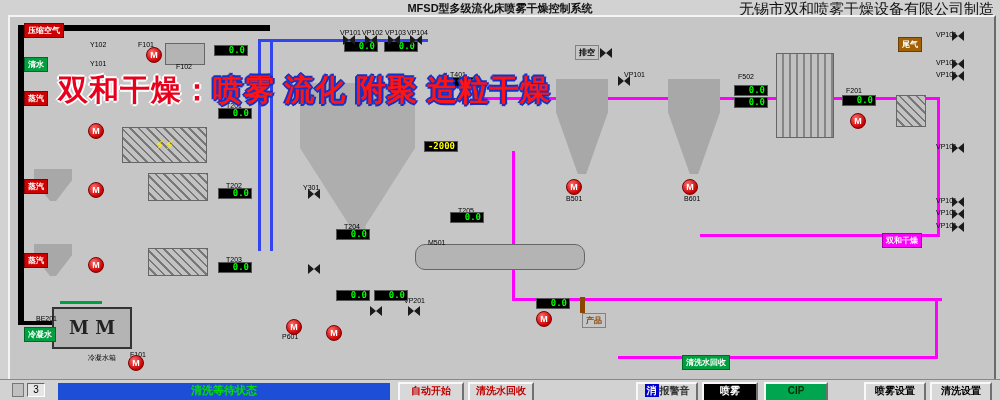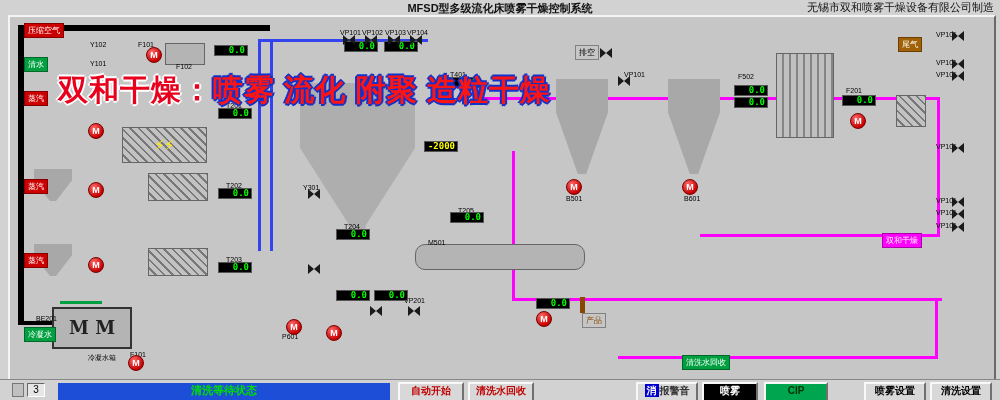--- a/index.html
+++ b/index.html
@@ -1,42 +1,42 @@
 <!DOCTYPE html>
 <html><head>
 <meta charset="utf-8">
 <style>
   html,body{margin:0;padding:0;background:#888;}
   #screen{position:relative;width:1000px;height:400px;background:#d2d2d2;overflow:hidden;
           font-family:"Liberation Sans","DejaVu Sans",sans-serif;}
   
   #titlebar{position:absolute;left:0;top:0;width:1000px;height:15px;background:#d2d2d2;}
   #main-title{position:absolute;left:0;right:0;top:1px;text-align:center;font-size:11px;font-weight:bold;color:#111;}
-  #manufacturer{position:absolute;right:6px;top:0;font-size:11px;color:#111;}
+  #manufacturer{position:absolute;right:6px;top:0;font-size:15px;color:#111;}
   
   #diagram{position:absolute;left:8px;top:15px;width:984px;height:362px;background:#c6c6c6;
            border-top:2px solid #f4f4f4;border-left:2px solid #f4f4f4;
            border-right:2px solid #6a6a6a;border-bottom:2px solid #6a6a6a;overflow:hidden;}
   .pipe{position:absolute;}
   .vessel{position:absolute;background:#b4b4b4;border:1px solid #666;box-sizing:border-box;}
   .cone{clip-path:polygon(0 0,100% 0,100% 35%,58% 100%,42% 100%,0 35%);border:none;background:#a8a8a8;}
   .dryer{clip-path:polygon(0 0,100% 0,100% 42%,57% 92%,57% 100%,43% 100%,43% 92%,0 42%);border:none;background:#aeaeae;}
   .striped{background:repeating-linear-gradient(90deg,#c0c0c0 0 5px,#858585 5px 7px);}
   .hatch{background:repeating-linear-gradient(45deg,#c2c2c2 0 4px,#787878 4px 6px);}
   .hatch-flash{background:repeating-linear-gradient(45deg,#c2c2c2 0 4px,#787878 4px 6px);
                color:#ffee00;font-size:14px;text-align:center;line-height:34px;font-weight:bold;}
   .rounded{border-radius:10px;}
   .tank{border:2px solid #333;color:#222;font-weight:bold;font-size:18px;text-align:center;
         font-family:"DejaVu Serif",serif;line-height:38px;}
   .box{}
   .disp{position:absolute;width:34px;height:11px;background:#000;border:1px solid #555;box-sizing:border-box;
         font-family:"DejaVu Sans Mono",monospace;font-weight:bold;font-size:9px;line-height:9px;
         text-align:right;padding-right:2px;z-index:6;}
   .tag{position:absolute;font-size:7px;color:#000;white-space:nowrap;z-index:6;}
-  .slabel{position:absolute;font-size:8px;font-weight:normal;padding:1px 3px;white-space:nowrap;
+  .slabel{position:absolute;font-size:8px;font-weight:bold;padding:1px 3px;white-space:nowrap;
           border:1px solid rgba(0,0,0,.35);z-index:7;}
   .pump{position:absolute;width:14px;height:14px;border-radius:50%;z-index:7;
         background:radial-gradient(circle at 35% 30%,#ff6a6a,#c80000 70%);
         color:#fff;font-size:9px;font-weight:bold;text-align:center;line-height:14px;border:1px solid #700;}
   .valve{position:absolute;width:12px;height:10px;z-index:6;}
   .valve:before{content:'';position:absolute;left:0;top:0;border-left:6px solid #1a1a1a;
                 border-top:5px solid transparent;border-bottom:5px solid transparent;}
   .valve:after{content:'';position:absolute;right:0;top:0;border-right:6px solid #1a1a1a;
                border-top:5px solid transparent;border-bottom:5px solid transparent;}
   #estop{position:absolute;left:320px;top:118px;width:66px;height:22px;background:#ffee00;

